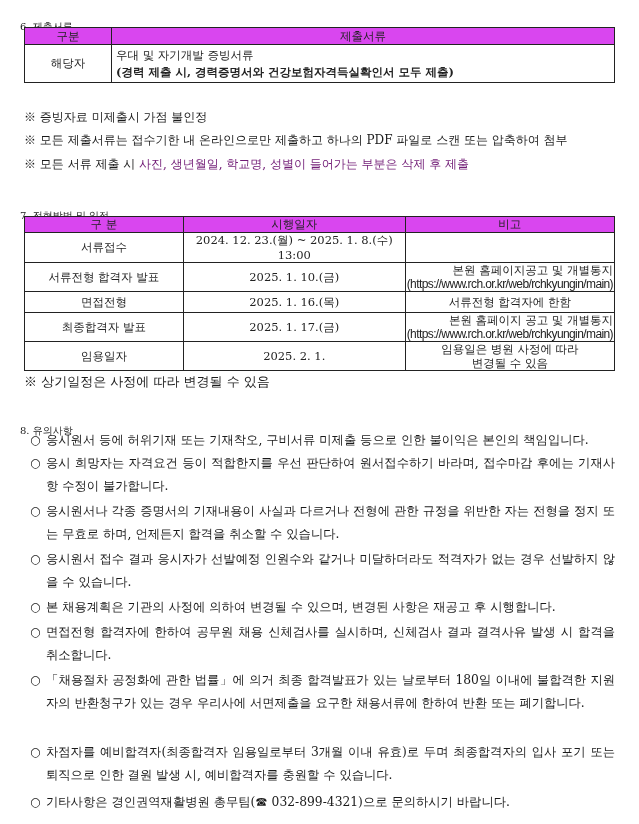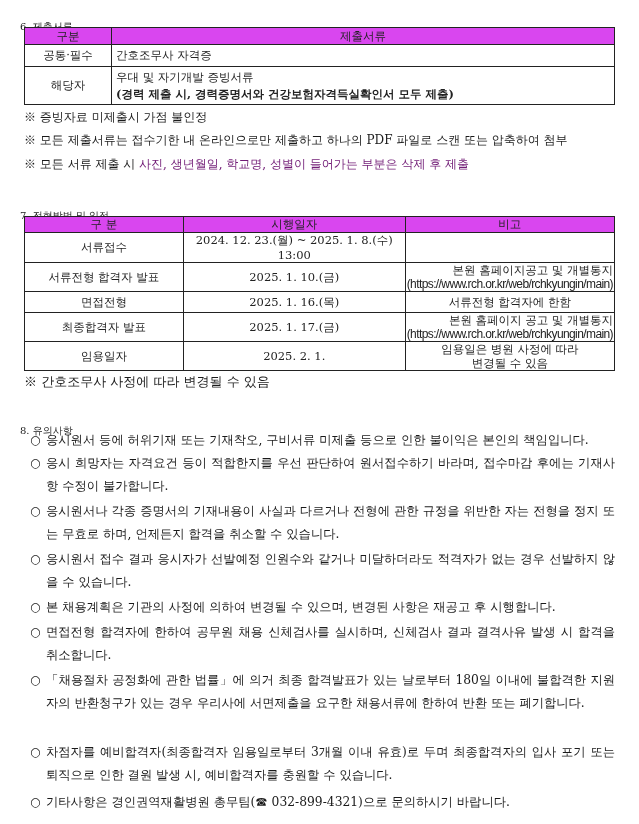--- a/index.html
+++ b/index.html
@@ -31,24 +31,20 @@
 </head>
 <body>
 
 <div class="sec-title" style="top:6px;">6. 제출서류</div>
 
 <table class="doc" style="top:27px; width:591px;">
   <tbody>
       <tr style="height:17px;">
     <th style="width:78px;">구분</th>
     <th>제출서류</th>
-  </tr>
-  <tr style="height:22px;">
-    <td class="c">공통·필수</td>
-    <td class="l">간호조무사 자격증</td>
   </tr>
   <tr style="height:38px;">
     <td class="c">해당자</td>
     <td class="l" style="line-height:17px;">
       <div>우대 및 자기개발 증빙서류</div>
       <div class="bold">(경력 제출 시, 경력증명서와 건강보험자격득실확인서 모두 제출)</div>
     </td>
   </tr>
 </tbody>
   </table>
@@ -107,21 +103,21 @@
     <td class="c" style="line-height:14px;">
       <div>임용일은 병원 사정에 따라</div>
       <div>변경될 수 있음</div>
     </td>
   </tr>
 </tbody>
   </table>
 
 <div class="note" style="top:373px; font-size:13px;">
   <span>※</span>
-  <span>간호조무사 사정에 따라 변경될 수 있음</span>
+  <span>상기일정은 사정에 따라 변경될 수 있음</span>
 </div>
 
 <div class="sec-title" style="top:410px;">8. 유의사항</div>
 
 <div class="item" style="top:429px;">
   <span class="bullet">○</span>
   <div class="txt" style="white-space:nowrap;">응시원서 등에 허위기재 또는 기재착오, 구비서류 미제출 등으로 인한 불이익은 본인의 책임입니다.</div>
 </div>
 <div class="item" style="top:452px;">
   <span class="bullet">○</span>

